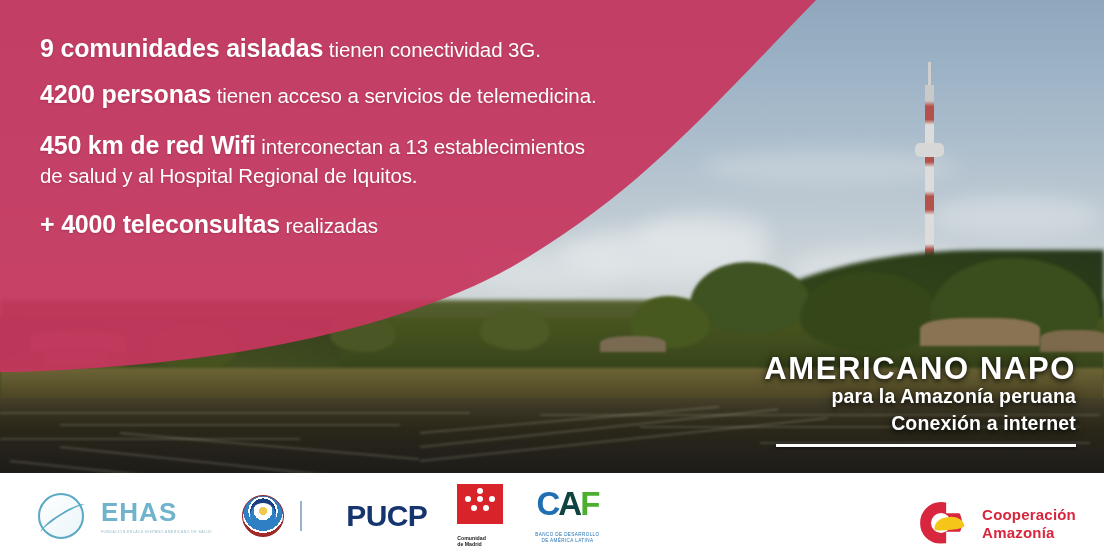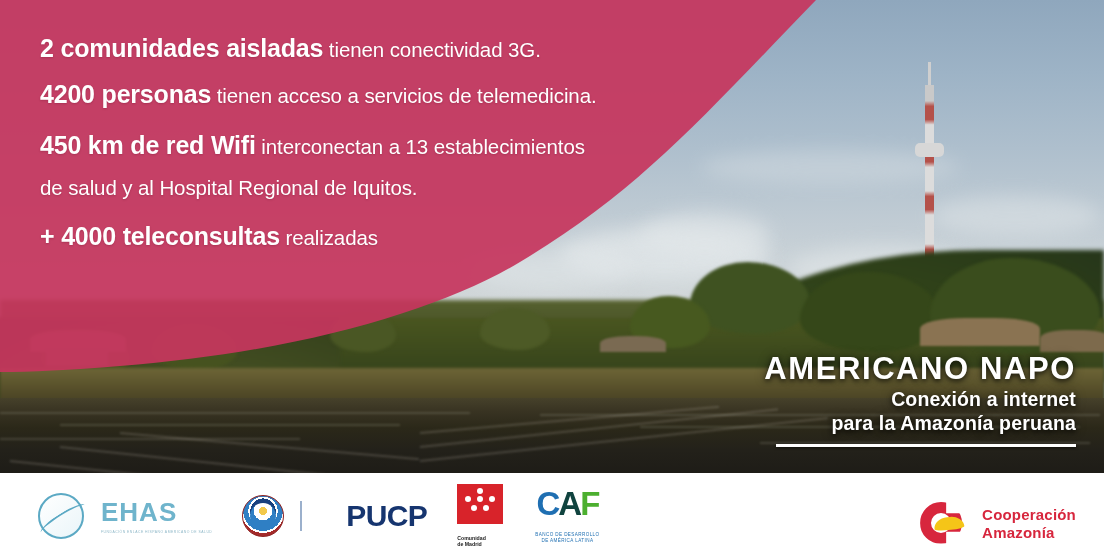--- a/index.html
+++ b/index.html
@@ -172,21 +172,20 @@
   .stat-line.gap { margin-bottom:20px; }
   .stat-line b {
     font-weight:bold;
     font-size:25px;
     letter-spacing:-.2px;
   }
   .stat-line span {
     font-weight:normal;
     font-size:20.5px;
     letter-spacing:-.1px;
-    margin-top:12px;
   }
   .stat-line .cont {
     display:block;
     font-weight:normal;
     font-size:20.5px;
     letter-spacing:-.1px;
     line-height:1.32;
   }
 
   
@@ -411,42 +410,42 @@
 
     <svg class="pink-shape" viewBox="0 0 1104 473" preserveAspectRatio="none">
       <path d="M0,0 L816,0 C700,120 640,190 520,262
                C440,310 300,352 120,366
                C70,370 30,372 0,372 Z" fill="#c6365e" fill-opacity="0.93"></path>
     </svg>
 
     <div class="stats">
 
       <div class="stat-line">
-        <b>2 comunidades aisladas</b><span> tienen conectividad 3G.</span>
+        <b>9 comunidades aisladas</b><span> tienen conectividad 3G.</span>
       </div>
 
       <div class="stat-line gap">
         <b>4200 personas</b><span> tienen acceso a servicios de telemedicina.</span>
       </div>
 
       <div class="stat-line gap">
         <b>450 km de red Wifi</b><span> interconectan a 13 establecimientos</span>
         <span class="cont">de salud y al Hospital Regional de Iquitos.</span>
       </div>
 
       <div class="stat-line">
         <b>+ 4000 teleconsultas</b><span> realizadas</span>
       </div>
 
     </div>
 
     <div class="project">
       <div class="ptitle">AMERICANO NAPO</div>
+      <div class="psub" style="margin-top:0;">para la Amazonía peruana</div>
       <div class="psub">Conexión a internet</div>
-      <div class="psub" style="margin-top:0;">para la Amazonía peruana</div>
       <div class="prule"></div>
     </div>
 
   </div>
 
   <div class="footer">
 
     <div class="logos-left">
 
       <div class="logo">

